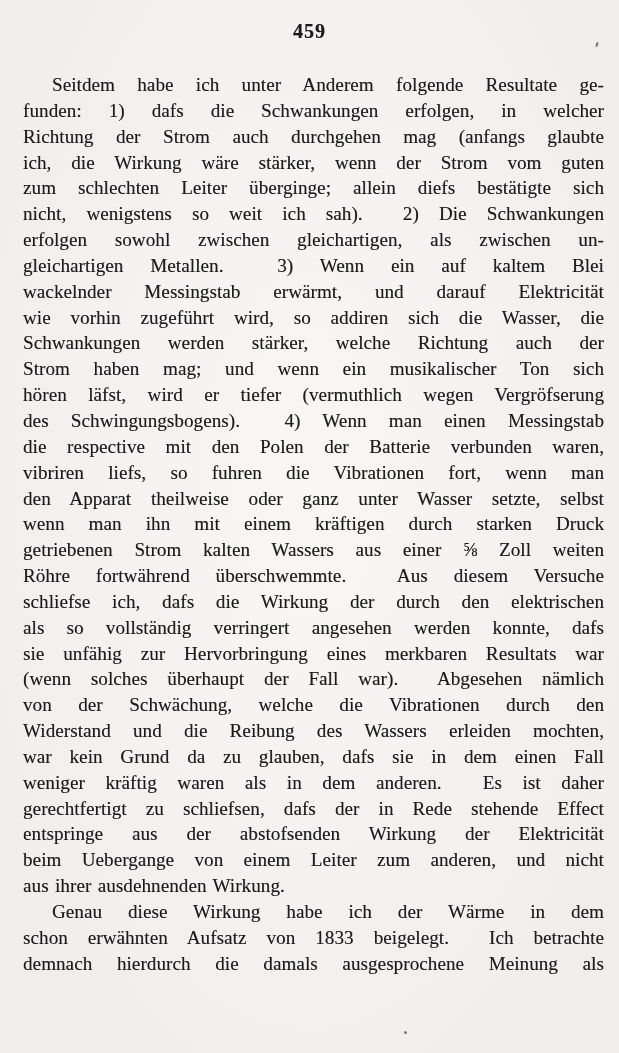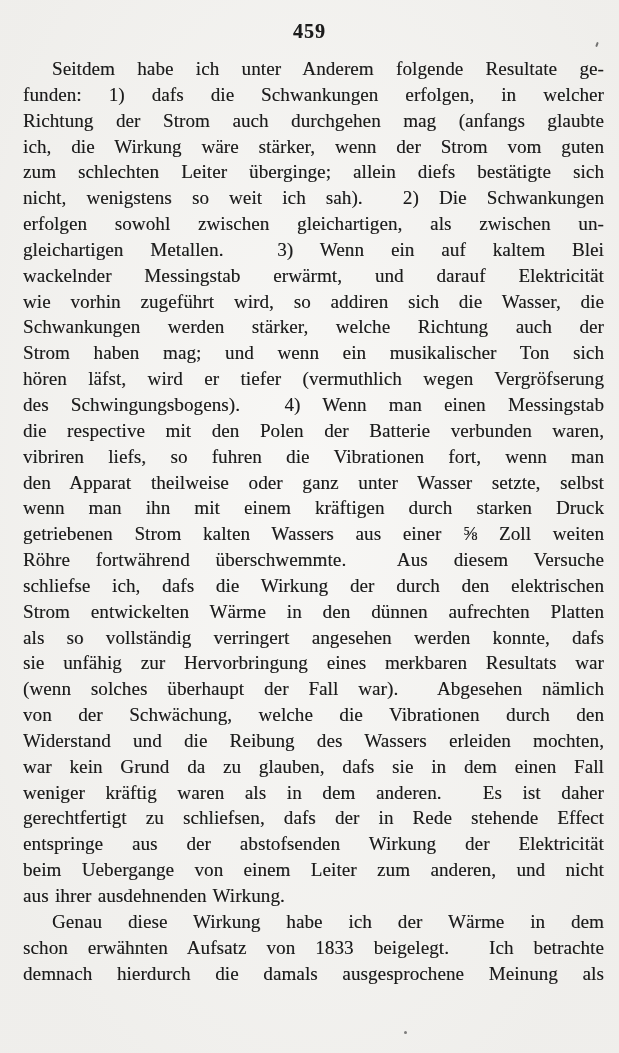--- a/index.html
+++ b/index.html
@@ -19,21 +19,21 @@
     font-size: 20px;
     line-height: 1;
     font-weight: bold;
     letter-spacing: 1px;
     text-shadow: 0.3px 0.3px 0 rgba(0,0,0,0.45);
   }
   .text-block {
     position: absolute;
     left: 23px;
     right: 15px;
-    top: 56px;
+    top: 72px;
   }
   .line {
     font-size: 19px;
     line-height: 25.85px;
     height: 25.85px;
     text-align: justify;
     text-align-last: justify;
     word-spacing: 1.5px;
     letter-spacing: 0.1px;
     text-shadow: 0.3px 0.3px 0 rgba(0,0,0,0.4);
@@ -80,21 +80,20 @@
       <div class="line">Strom haben mag; und wenn ein musikalischer Ton sich</div>
       <div class="line">hören läfst, wird er tiefer (vermuthlich wegen Vergröfserung</div>
       <div class="line">des Schwingungsbogens).&nbsp; 4) Wenn man einen Messingstab</div>
       <div class="line">die respective mit den Polen der Batterie verbunden waren,</div>
       <div class="line">vibriren liefs, so fuhren die Vibrationen fort, wenn man</div>
       <div class="line">den Apparat theilweise oder ganz unter Wasser setzte, selbst</div>
       <div class="line">wenn man ihn mit einem kräftigen durch starken Druck</div>
       <div class="line">getriebenen Strom kalten Wassers aus einer ⅝ Zoll weiten</div>
       <div class="line">Röhre fortwährend überschwemmte.&nbsp; Aus diesem Versuche</div>
       <div class="line">schliefse ich, dafs die Wirkung der durch den elektrischen</div>
-      <div class="line">Strom entwickelten Wärme in den dünnen aufrechten Platten</div>
       <div class="line">als so vollständig verringert angesehen werden konnte, dafs</div>
       <div class="line">sie unfähig zur Hervorbringung eines merkbaren Resultats war</div>
       <div class="line">(wenn solches überhaupt der Fall war).&nbsp; Abgesehen nämlich</div>
       <div class="line">von der Schwächung, welche die Vibrationen durch den</div>
       <div class="line">Widerstand und die Reibung des Wassers erleiden mochten,</div>
       <div class="line">war kein Grund da zu glauben, dafs sie in dem einen Fall</div>
       <div class="line">weniger kräftig waren als in dem anderen.&nbsp; Es ist daher</div>
       <div class="line">gerechtfertigt zu schliefsen, dafs der in Rede stehende Effect</div>
       <div class="line">entspringe aus der abstofsenden Wirkung der Elektricität</div>
       <div class="line">beim Uebergange von einem Leiter zum anderen, und nicht</div>

